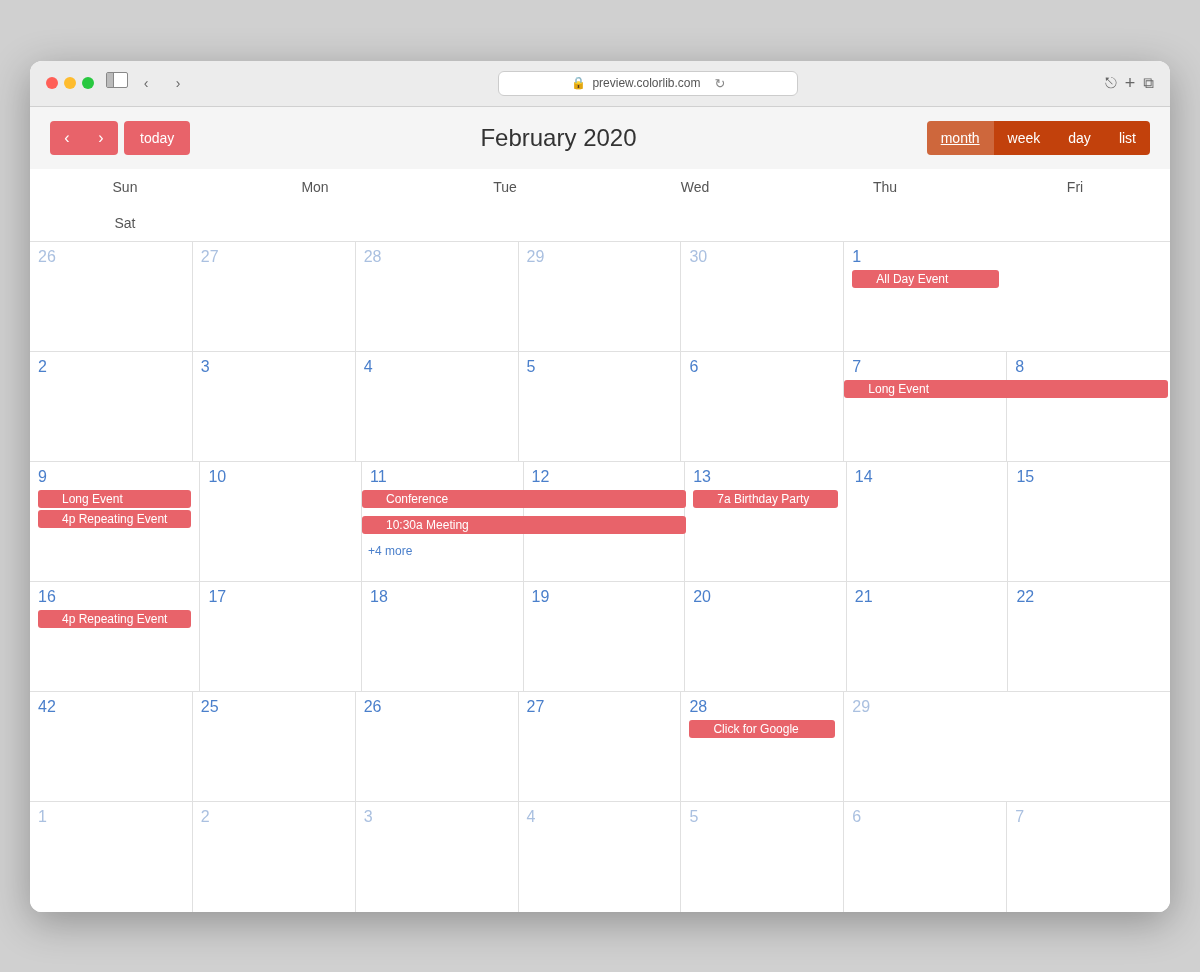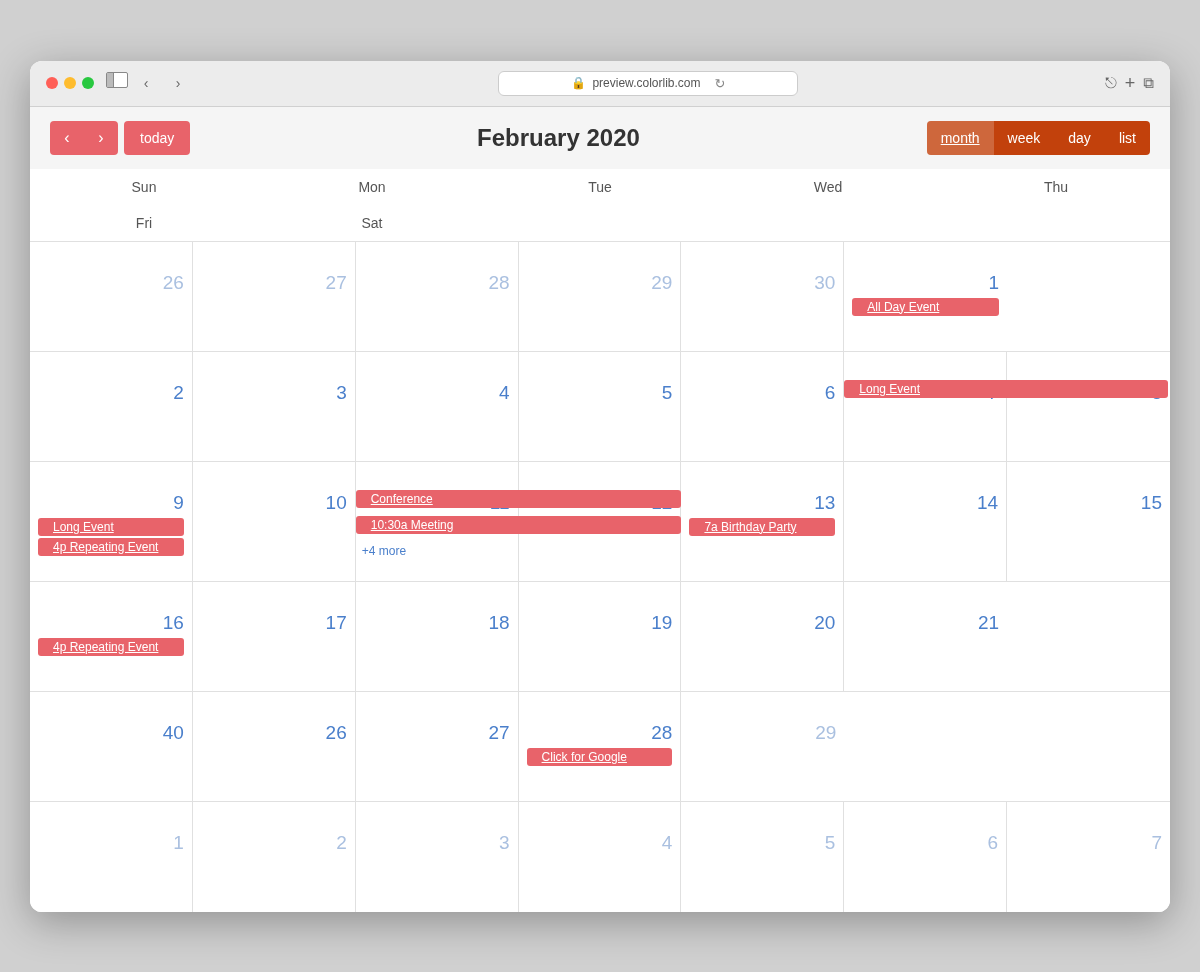--- a/index.html
+++ b/index.html
@@ -129,21 +129,21 @@
       height: 34px;
       border-radius: 4px;
       cursor: pointer;
       font-size: 14px;
       margin-left: 6px;
     }
     .cal-title {
       flex: 1;
       text-align: center;
       font-size: 24px;
-      font-weight: 700;
+      font-weight: 400;
       color: #333;
     }
     .cal-view-btns {
       display: flex;
       background: #c2410c;
       border-radius: 4px;
       overflow: hidden;
     }
     .cal-view-btn {
       background: none;
@@ -157,21 +157,21 @@
     .cal-view-btn.active {
       background: rgba(255,255,255,0.2);
       text-decoration: underline;
     }
     
     .calendar-grid {
       background: #fff;
     }
     .day-headers {
       display: grid;
-      grid-template-columns: repeat(5, 1fr);
+      grid-template-columns: repeat(6, 1fr);
       border-bottom: 1px solid #e0e0e0;
     }
     .day-header {
       text-align: center;
       padding: 10px 0;
       font-size: 14px;
       font-weight: 500;
       color: #555;
     }
     .weeks {
@@ -185,40 +185,38 @@
       min-height: 110px;
     }
     .week-row:last-child { border-bottom: none; }
     .day-cell {
       border-right: 1px solid #e0e0e0;
       padding: 6px 8px 6px 8px;
       position: relative;
     }
     .day-cell:last-child { border-right: none; }
     .day-num {
-      font-size: 19px;
-      text-align: right;
+      font-size: 16px;
+      text-align: left;
       color: #4a7fcb;
       margin-bottom: 4px;
-      margin-top: 24px;
     }
     .day-num.other-month {
       color: #aac0e0;
     }
     .event {
       background: #e8636a;
       color: #fff;
       font-size: 12px;
-      padding: 2px 15px;
+      padding: 2px 24px;
       border-radius: 3px;
       margin-bottom: 2px;
       white-space: nowrap;
       overflow: hidden;
       text-overflow: ellipsis;
-      text-decoration: underline;
     }
     .more-link {
       font-size: 12px;
       color: #4a7fcb;
       margin-top: 2px;
       cursor: pointer;
     }
   </style>
 </head>
 <body>
@@ -376,25 +374,31 @@
           </div>
           <div class="day-cell">
             <div class="day-num">19</div>
           </div>
           <div class="day-cell">
             <div class="day-num">20</div>
           </div>
           <div class="day-cell">
             <div class="day-num">21</div>
           </div>
+          <div class="day-cell">
+            <div class="day-num">22</div>
+          </div>
         </div>
 
         <div class="week-row">
           <div class="day-cell">
-            <div class="day-num">40</div>
+            <div class="day-num">42</div>
+          </div>
+          <div class="day-cell">
+            <div class="day-num">25</div>
           </div>
           <div class="day-cell">
             <div class="day-num">26</div>
           </div>
           <div class="day-cell">
             <div class="day-num">27</div>
           </div>
           <div class="day-cell">
             <div class="day-num">28</div>
             <div class="event">Click for Google</div>

